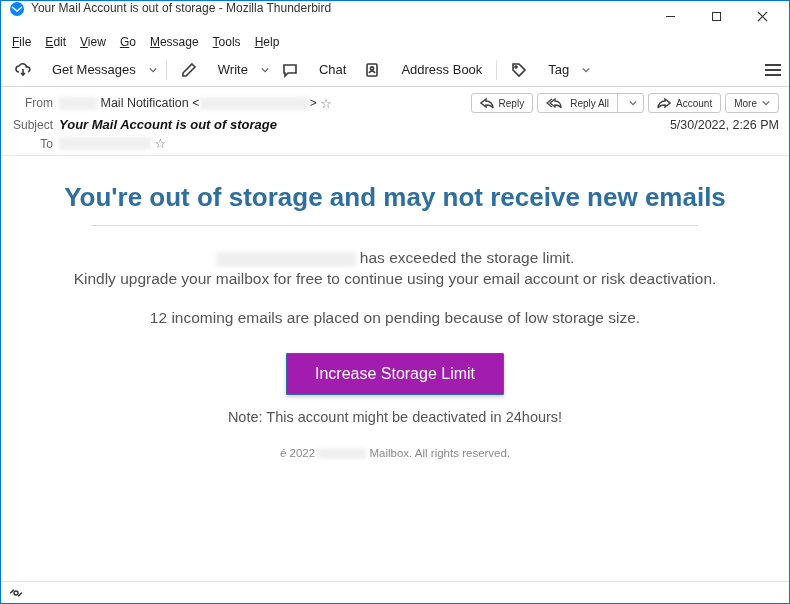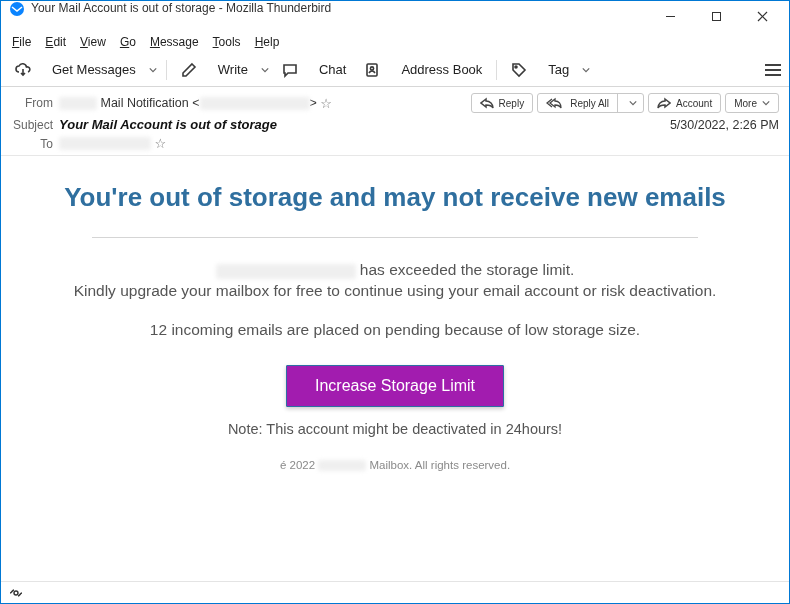--- a/index.html
+++ b/index.html
@@ -46,21 +46,21 @@
 .hdr-actions { margin-left:auto; display:flex; gap:4px; }
 .actbtn { display:flex; align-items:center; gap:5px; border:1px solid #c8c8c8; padding:3px 8px; border-radius:3px; font-size:10px; background:#fff; }
 .actbtn.group { padding:0; }
 .actbtn.group .main { display:flex; align-items:flex-end; gap:8px; padding:3px 8px; border-right:1px solid #c8c8c8; }
 .actbtn.group .side { padding:3px 6px; display:flex; align-items:center; }
 .subj { font-weight:600; font-size:13px; color:#111;font-style:italic; }
 .datetime { margin-left:auto; color:#333; font-size:12.5px; }
 
 
 .body { flex:1; overflow:auto; background:#fff; padding:20px 24px 8px 24px; text-align:center; color:#555; font-family:Verdana, Geneva, sans-serif; }
-.body h1.headline { color:#2f6f9f; font-weight:700; font-size:26px; line-height:1.2; margin:6px 4px 24px 4px; font-family:Verdana, Geneva, sans-serif; }
+.body h1.headline { color:#2f6f9f; font-weight:700; font-size:26px; line-height:1.2; margin:6px 4px 12px 4px; font-family:Verdana, Geneva, sans-serif; }
 .body hr.rule { border:none; border-top:1px solid #d5d5d5; width:82%; margin:0 auto 22px auto; }
 .body .p { font-size:15.5px; color:#555; margin-bottom:18px; line-height:1.35; }
 .body .bigbtn { display:inline-block; background:#a21caf; color:#fff; font-size:16px; padding:11px 28px; border:1px solid #2e6da4; box-shadow:0 2px 4px rgba(0,0,0,.2); border-radius:1px; margin:6px 0 14px 0; cursor:pointer; }
 .body .note { font-size:14.5px; color:#555; margin-bottom:22px; }
 .body .foot { font-size:11.5px; color:#8a8a8a; }
 
 
 .statusbar { height:22px; border-top:1px solid #e4e4e4; display:flex; align-items:center; padding:0 8px; }
 .statusbar .sicon { width:14px; height:14px; }
 

